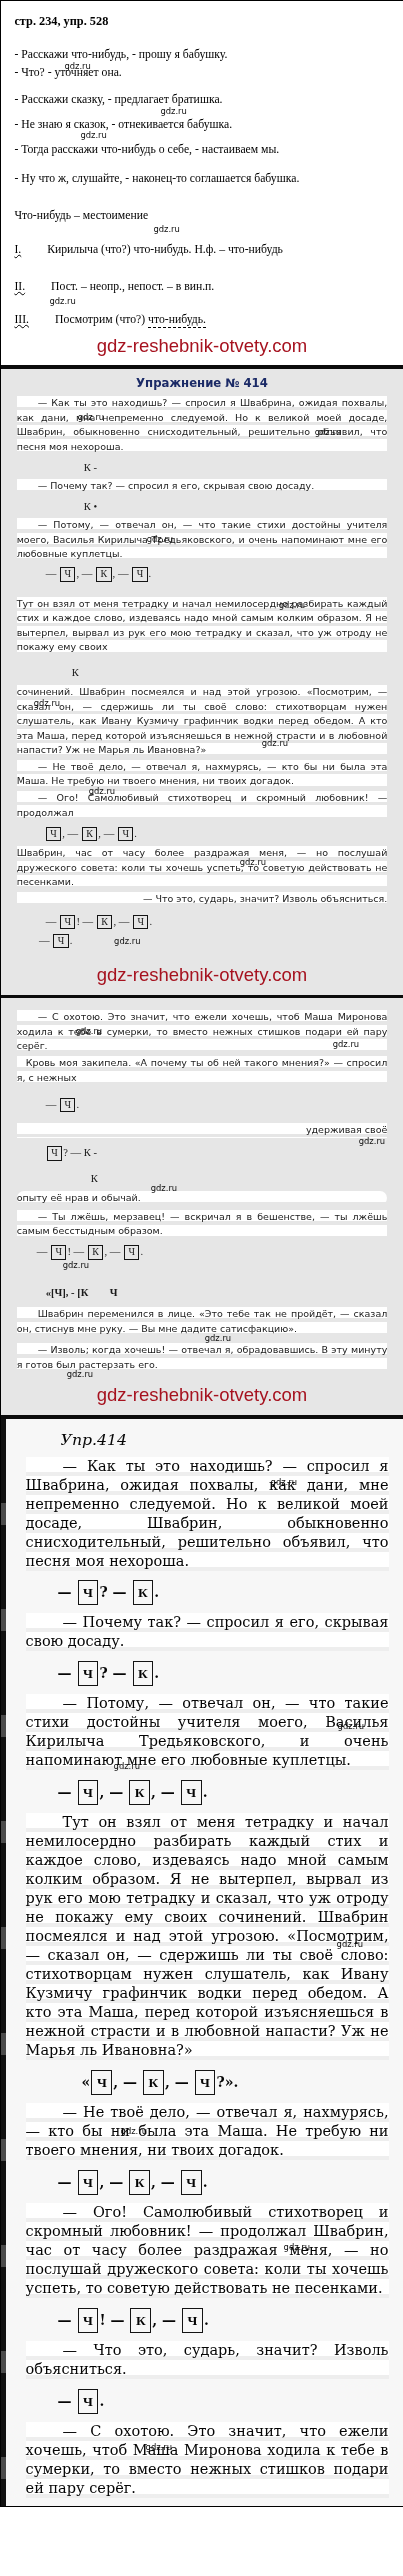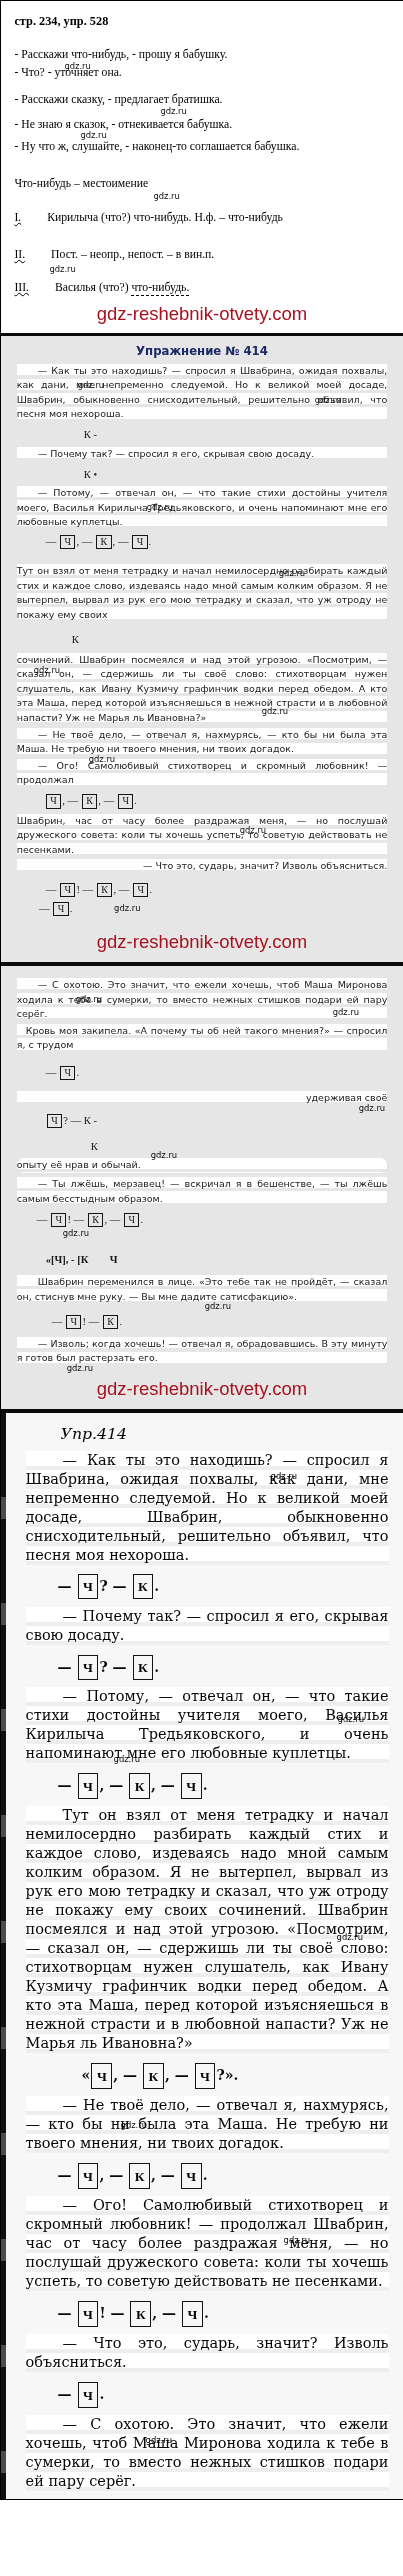--- a/index.html
+++ b/index.html
@@ -39,25 +39,26 @@
 </head>
 <body>
 
 <div class="page">
   <section class="sec s1">
       <div class="blk h1">стр. 234, упр. 528</div>
       <div class="blk line" style="margin-top: 19px;">- Расскажи что-нибудь, - прошу я бабушку.<span class="wm" style="left: 50px; top: 13.4px;">gdz.ru</span></div>
       <div class="blk line" style="margin-top: 5px;">- Что? - уточняет она.</div>
       <div class="blk line" style="margin-top: 13.4px;">- Расскажи сказку, - предлагает братишка.<span class="wm" style="left: 146px; top: 14.5px;">gdz.ru</span></div>
       <div class="blk line" style="margin-top: 12.3px;">- Не знаю я сказок, - отнекивается бабушка.<span class="wm" style="left: 66px; top: 13.4px;">gdz.ru</span></div>
-      <div class="blk line" style="margin-top: 9px;">- Ну что ж, слушайте, - наконец-то соглашается бабушка.</div>
+      <div class="blk line" style="margin-top: 12.3px;">- Тогда расскажи что-нибудь о себе, - настаиваем мы.</div>
+      <div class="blk line" style="margin-top: 16px;">- Ну что ж, слушайте, - наконец-то соглашается бабушка.</div>
       <div class="blk line" style="margin-top: 23.5px;">Что-нибудь – местоимение<span class="wm" style="left: 139px; top: 15.7px;">gdz.ru</span></div>
       <div class="blk roman" style="margin-top: 21px;"><span class="rn">I.</span><span class="rngap"></span><span>Кирилыча (что?) что-нибудь. Н.ф. – что-нибудь</span></div>
       <div class="blk roman" style="margin-top: 24.6px;"><span class="rn">II.</span><span class="rngap"></span><span>Пост. – неопр., непост. – в вин.п.</span><span class="wm" style="left: 35px; top: 17px;">gdz.ru</span></div>
-      <div class="blk roman" style="margin-top: 20px;"><span class="rn">III.</span><span class="rngap"></span><span>Василья (что?) </span><span class="dashed">что-нибудь.</span></div>
+      <div class="blk roman" style="margin-top: 20px;"><span class="rn">III.</span><span class="rngap"></span><span>Посмотрим (что?) </span><span class="dashed">что-нибудь.</span></div>
       <div class="blk site" style="margin-top: 9px;">gdz-reshebnik-otvety.com</div>
     </section>
   <div class="divider"></div>
   <section class="sec s23">
       <div class="blk head2">Упражнение № 414</div>
       <div class="blk p" style="text-indent: 21px;">— Как ты это находишь? — спросил я Швабрина, ожидая похвалы, как дани, мне непременно следуемой. Но к великой моей досаде, Швабрин, обыкновенно снисходительный, решительно объявил, что песня моя нехороша.<span class="wm" style="left: 40px; top: 17px;">gdz.ru</span><span class="wm" style="left: 277px; top: 32px;">gdz.ru</span></div>
       <div class="blk plain" style="margin-top: 4.5px; margin-left: 67px;">К -</div>
       <div class="blk p" style="margin-top: 3.4px; text-indent: 21px;">— Почему так? — спросил я его, скрывая свою досаду.</div>
       <div class="blk plain" style="margin-top: 4.5px; margin-left: 67px;">К •</div>
       <div class="blk p" style="margin-top: 3.4px; text-indent: 21px;">— Потому, — отвечал он, — что такие стихи достойны учителя моего, Василья Кирилыча Тредьяковского, и очень напоминают мне его любовные куплетцы.<span class="wm" style="left: 109px; top: 17px;">gdz.ru</span></div>
@@ -70,31 +71,30 @@
       <div class="blk schema" style="margin-top: 4.5px; margin-left: 28px;"><span class="box">Ч</span>, — <span class="box">К</span>, — <span class="box">Ч</span>.</div>
       <div class="blk p" style="margin-top: 4.5px; text-indent: 0px;">Швабрин, час от часу более раздражая меня, — но послушай дружеского совета: коли ты хочешь успеть, то советую действовать не песенками.<span class="wm" style="left: 223px; top: 12.3px;">gdz.ru</span></div>
       <div class="blk p alright" style="margin-top: 2.2px; text-indent: 0px;">— Что это, сударь, значит? Изволь объясниться.</div>
       <div class="blk schema" style="margin-top: 6.7px; margin-left: 29px;">— <span class="box">Ч</span>! — <span class="box">К</span>, — <span class="box">Ч</span>.</div>
       <div class="blk schema" style="margin-top: 2.2px; margin-left: 22.4px;">— <span class="box">Ч</span>.<span class="wm" style="left: 75px; top: 4.5px;">gdz.ru</span></div>
       <div class="blk site" style="margin-top: 14.5px;">gdz-reshebnik-otvety.com</div>
     </section>
   <div class="divider"></div>
   <section class="sec s23">
       <div class="blk p" style="margin-top: 5.6px; text-indent: 21px;">— С охотою. Это значит, что ежели хочешь, чтоб Маша Миронова ходила к тебе в сумерки, то вместо нежных стишков подари ей пару серёг.<span class="wm" style="left: 38px; top: 17px;">gdz.ru</span><span class="wm" style="left: 295px; top: 30px;">gdz.ru</span></div>
-      <div class="blk p" style="margin-top: 2.2px; text-indent: 9px;">Кровь моя закипела. «А почему ты об ней такого мнения?» — спросил я, с трудом</div>
+      <div class="blk p" style="margin-top: 2.2px; text-indent: 9px;">Кровь моя закипела. «А почему ты об ней такого мнения?» — спросил я, с нежных</div>
       <div class="blk schema" style="margin-top: 11.2px; margin-left: 29px;">— <span class="box">Ч</span>.</div>
       <div class="blk p alright" style="margin-top: 10px; text-indent: 0px;">удерживая своё<span class="wm" style="left: 342px; top: 13.4px;">gdz.ru</span></div>
       <div class="blk schema" style="margin-top: 6.7px; margin-left: 29px;"><span class="box">Ч</span>? — К -</div>
       <div class="blk plain" style="margin-top: 9px; margin-left: 74px;">К<span class="wm" style="left: 60px; top: 13.4px;">gdz.ru</span></div>
       <div class="blk p" style="margin-top: 3.4px; text-indent: 0px; border-radius: 7px;">опыту её нрав и обычай.</div>
       <div class="blk p" style="margin-top: 4.5px; text-indent: 21px;">— Ты лжёшь, мерзавец! — вскричал я в бешенстве, — ты лжёшь самым бесстыдным образом.</div>
       <div class="blk schema" style="margin-top: 4.5px; margin-left: 20px;">— <span class="box">Ч</span>! — <span class="box">К</span>, — <span class="box">Ч</span>.<span class="wm" style="left: 26px; top: 18px;">gdz.ru</span></div>
       <div class="blk plain" style="margin-top: 23.5px; margin-left: 29px; font-weight: bold;">«[Ч], - [К        Ч</div>
       <div class="blk p" style="margin-top: 6.7px; text-indent: 21px;">Швабрин переменился в лице. «Это тебе так не пройдёт, — сказал он, стиснув мне руку. — Вы мне дадите сатисфакцию».<span class="wm" style="left: 167px; top: 27px;">gdz.ru</span></div>
-      <div class="blk schema" style="margin-top: 9px; margin-left: 35px;">— <span class="box">Ч</span>! — <span class="box">К</span>.</div>
       <div class="blk p" style="margin-top: 6.7px; text-indent: 21px;">— Изволь; когда хочешь! — отвечал я, обрадовавшись. В эту минуту я готов был растерзать его.<span class="wm" style="left: 29px; top: 27px;">gdz.ru</span></div>
       <div class="blk site" style="margin-top: 12.3px;">gdz-reshebnik-otvety.com</div>
     </section>
   <div class="divider"></div>
   <section class="sec s4">
       <div class="blk h4">Упр.414</div>
       <div class="blk p" style="margin-top: 7.8px; text-indent: 37px;">— Как ты это находишь? — спросил я Швабрина, ожидая похвалы, как дани, мне непременно следуемой. Но к великой моей досаде, Швабрин, обыкновенно снисходительный, решительно объявил, что песня моя нехороша.<span class="wm" style="left: 208px; top: 21px;">gdz.ru</span></div>
       <div class="blk schema" style="margin-top: 9px; margin-left: 32px;">— <span class="box">Ч</span>? — <span class="box">К</span>.</div>
       <div class="blk p" style="margin-top: 7.8px; text-indent: 37px;">— Почему так? — спросил я его, скрывая свою досаду.</div>
       <div class="blk schema" style="margin-top: 10px; margin-left: 32px;">— <span class="box">Ч</span>? — <span class="box">К</span>.</div>

